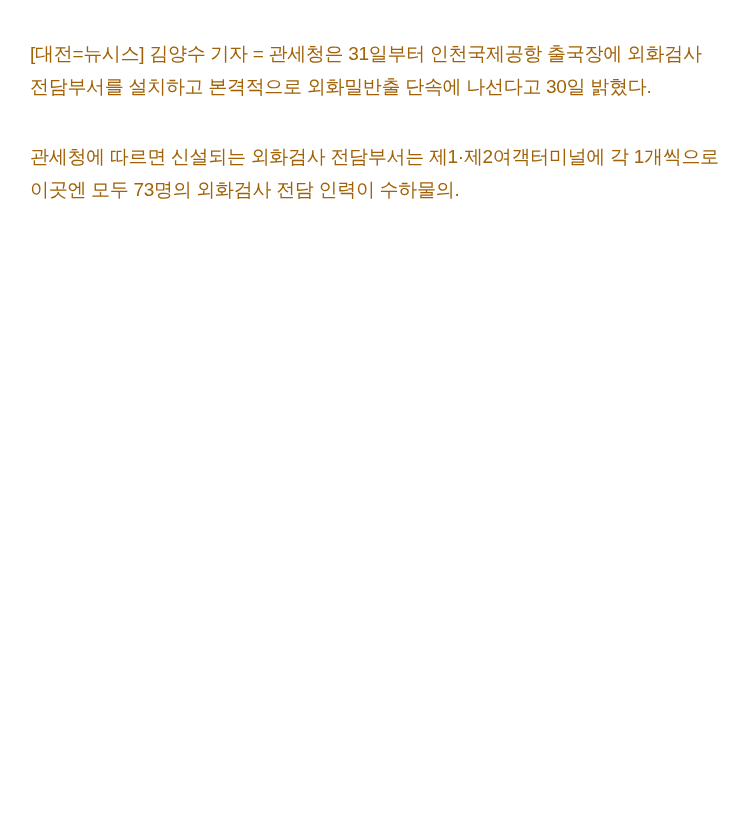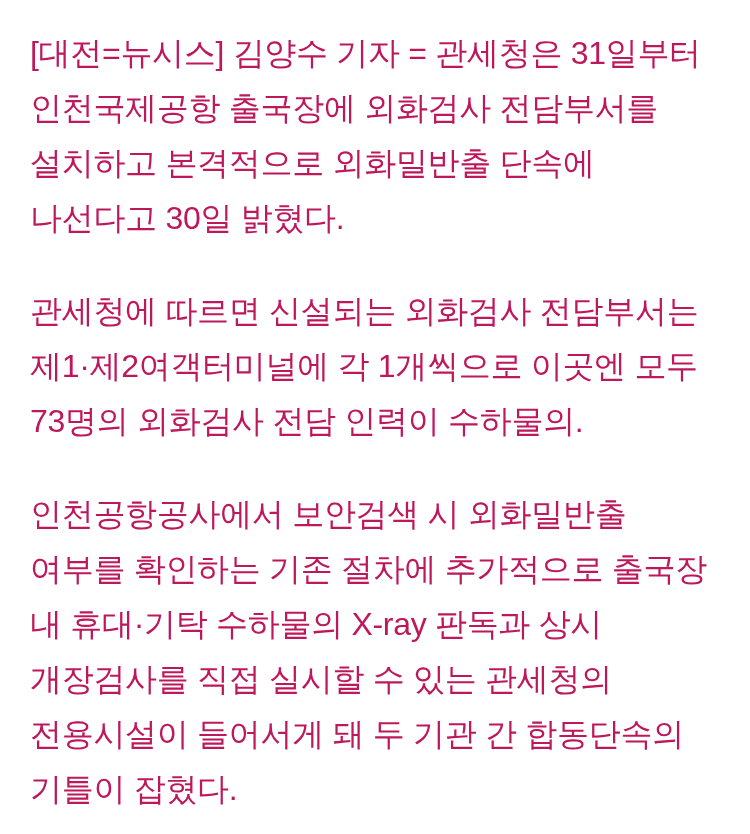--- a/index.html
+++ b/index.html
@@ -13,32 +13,31 @@
     font-family: "Liberation Sans", sans-serif;
     color: #1a1a1a;
     -webkit-font-smoothing: antialiased;
   }
   .article {
     box-sizing: border-box;
     width: 750px;
     padding: 22px 30px 0 30px;
   }
   .para {
-    font-size: 32px;
+    font-size: 19px;
     line-height: 1.72;
     letter-spacing: -0.3px;
-    color: #be185d;
-    margin: 4px 0 38px 0;
+    color: #a16207;
+    margin: 16px 0 38px 0;
     word-break: keep-all;
     white-space: pre-wrap;
   }
   .para:last-child {
     margin-bottom: 0;
   }
 </style>
 </head>
 <body>
 
 <div class="article">
   <p class="para">[대전=뉴시스] 김양수 기자 = 관세청은 31일부터 인천국제공항 출국장에 외화검사 전담부서를 설치하고 본격적으로 외화밀반출 단속에 나선다고 30일 밝혔다.</p>
   <p class="para">관세청에 따르면 신설되는 외화검사 전담부서는 제1·제2여객터미널에 각 1개씩으로 이곳엔 모두 73명의 외화검사 전담 인력이 수하물의.</p>
-  <p class="para">인천공항공사에서 보안검색 시 외화밀반출 여부를 확인하는 기존 절차에 추가적으로 출국장 내 휴대·기탁 수하물의 X-ray 판독과 상시 개장검사를 직접 실시할 수 있는 관세청의 전용시설이 들어서게 돼 두 기관 간 합동단속의 기틀이 잡혔다.</p>
 </div>
 
 </body></html>

